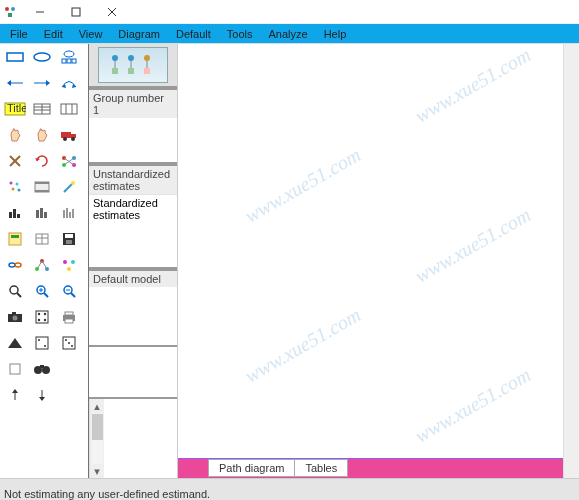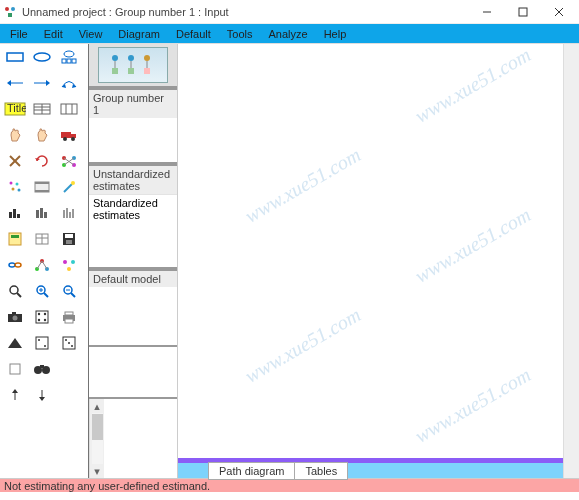--- a/index.html
+++ b/index.html
@@ -33,42 +33,41 @@
 .listpanel { flex: 1; background: #fff; display: flex; }
 .listpanel .items { flex: 1; overflow: hidden; }
 .listpanel .items div { padding: 1px 4px; color: #222; }
 .listpanel .sb { width: 15px; background: #efefef; border-left: 1px solid #ddd; display: flex; flex-direction: column; justify-content: space-between; align-items: center; }
 .listpanel .sb .arr { height: 14px; width: 100%; display: flex; align-items: center; justify-content: center; color: #666; }
 .listpanel .sb .track { flex:1; background:#f4f4f4; display:flex; align-items:flex-start; }
 .listpanel .sb .thumbv { width: 11px; height: 26px; background: #c9c9c9; margin: 1px auto; }
 
 .canvas { flex: 1; position: relative; background: #fff; }
 .wm { position: absolute; color: #d5e6f3; font-size: 20px; transform: rotate(-30deg); font-style: italic; pointer-events:none; white-space: nowrap; font-family: Georgia, serif; }
-.tab-strip { position: absolute; bottom: 0; left: 0; right: 0; height: 20px; background: #7dd3fc; display: flex; align-items: center; border-top: 5px solid #8b5cf6; }
+.tab-strip { position: absolute; bottom: 0; left: 0; right: 0; height: 20px; background: #ec4899; display: flex; align-items: flex-start; border-top: 1px solid #8b5cf6; }
 .tab { padding: 2px 10px; border: 1px solid #aaa; background: #fff; margin-left: -1px; color: #333; font-size: 11px; }
 .tab.first { margin-left: 30px; }
 
 .rscroll { width: 16px; background: #efefef; border-left: 1px solid #ddd; }
 
-.statusbar { height: 14px; border-top: 1px solid #ccc; display: flex; align-items: center; padding: 0 4px; color: #333; background: #fca5a5; }
+.statusbar { height: 22px; border-top: 1px solid #ccc; display: flex; align-items: flex-end; padding: 0 4px; color: #333; background: #e5e5e5; }
 
 svg { display: block; }
 </style>
 </head>
 <body>
 
 <div class="titlebar">
   <span class="app-icon">
     <svg width="14" height="14">
         <circle cx="4" cy="4" r="2" fill="#c33"></circle>
         <circle cx="10" cy="4" r="2" fill="#39c"></circle>
         <rect x="5" y="8" width="4" height="4" fill="#396"></rect>
       </svg>
   </span>
-  <span class="title">Unnamed project : Group number 1 : Input</span>
   <div class="winbtn">
       <svg width="10" height="10">
         <line x1="1" y1="5" x2="9" y2="5" stroke="#333"></line>
       </svg>
     </div>
   <div class="winbtn">
       <svg width="10" height="10">
         <rect x="1" y="1" width="8" height="8" fill="none" stroke="#333"></rect>
       </svg>
     </div>

